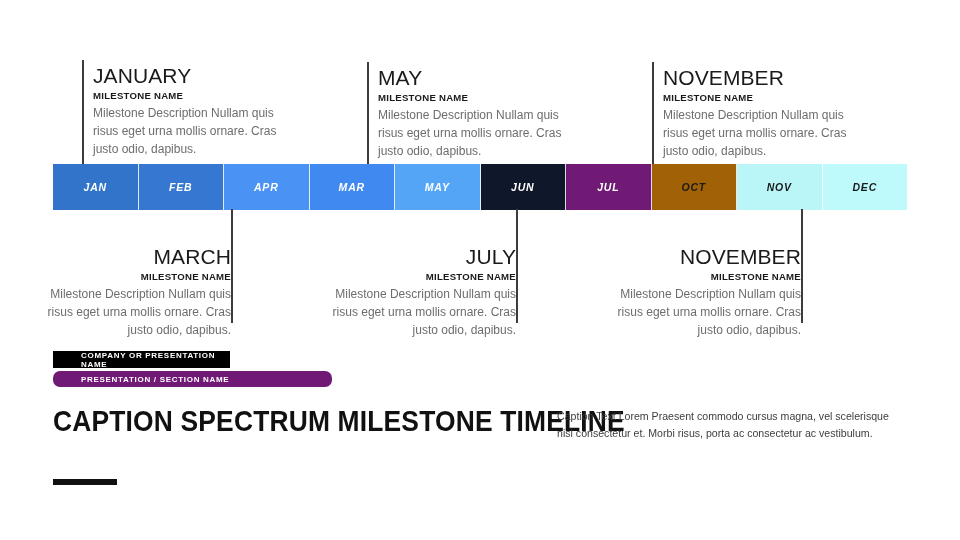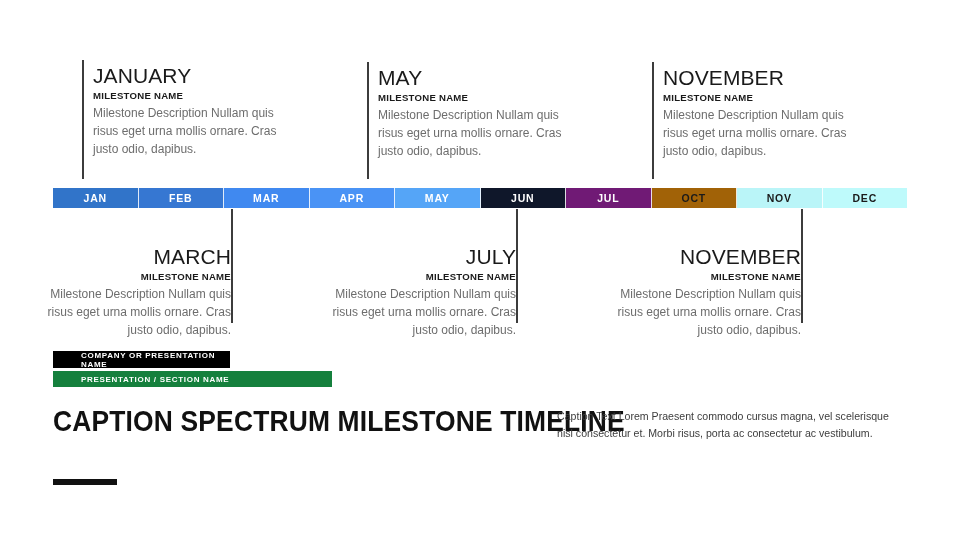--- a/index.html
+++ b/index.html
@@ -19,24 +19,25 @@
   .slide {
     position: absolute;
     inset: 0;
     background: #ffffff;
   }
 
   
   .timeline-bar {
     position: absolute;
     left: 53px;
-    top: 188px;
+    top: 164px;
     width: 854px;
-    height: 20px;
+    height: 46px;
     display: flex;
+    font-style: italic;
   }
   .month-cell {
     flex: 1 1 0;
     display: flex;
     align-items: center;
     justify-content: center;
     font-size: 10.5px;
     font-weight: 700;
     letter-spacing: 0.8px;
     box-sizing: border-box;
@@ -100,22 +101,23 @@
     width: 177px;
     height: 17px;
     background: #000000;
     color: #ffffff;
   }
   .badge-section {
     left: 53px;
     top: 371px;
     width: 279px;
     height: 16px;
-    background: #15803d;
+    background: #701a75;
     color: #ffffff;
+    border-radius: 7px;
   }
 
   
   .caption-title {
     position: absolute;
     left: 53px;
     top: 403px;
     font-family: "Liberation Sans Narrow", "Liberation Sans", sans-serif;
     font-size: 30px;
     font-weight: 700;
@@ -172,22 +174,22 @@
     <div class="ms-desc">Milestone Description Nullam quis risus eget urna mollis ornare. Cras justo odio, dapibus.</div>
   </div>
 
   <div class="connector" style="left:82px; top:60px; height:119px;"></div>
   <div class="connector" style="left:367px; top:62px; height:117px;"></div>
   <div class="connector" style="left:652px; top:62px; height:117px;"></div>
 
   <div class="timeline-bar">
     <div class="month-cell" style="background:#3174c9; color:#ffffff;">JAN</div>
     <div class="month-cell" style="background:#3677d2; color:#ffffff;">FEB</div>
+    <div class="month-cell" style="background:#4a93f5; color:#ffffff;">APR</div>
     <div class="month-cell" style="background:#4089f0; color:#ffffff;">MAR</div>
-    <div class="month-cell" style="background:#4a93f5; color:#ffffff;">APR</div>
     <div class="month-cell" style="background:#55a5f7; color:#ffffff;">MAY</div>
     <div class="month-cell" style="background:#0f172a; color:#ffffff;">JUN</div>
     <div class="month-cell" style="background:#701a75; color:#ffffff;">JUL</div>
     <div class="month-cell" style="background:#a16207; color:#1a1a1a;">OCT</div>
     <div class="month-cell" style="background:#baf5f8; color:#1a1a1a;">NOV</div>
     <div class="month-cell" style="background:#befafb; color:#1a1a1a;">DEC</div>
   </div>
 
   <div class="connector" style="left:231px; top:209px; height:114px;"></div>
   <div class="connector" style="left:516px; top:209px; height:114px;"></div>

